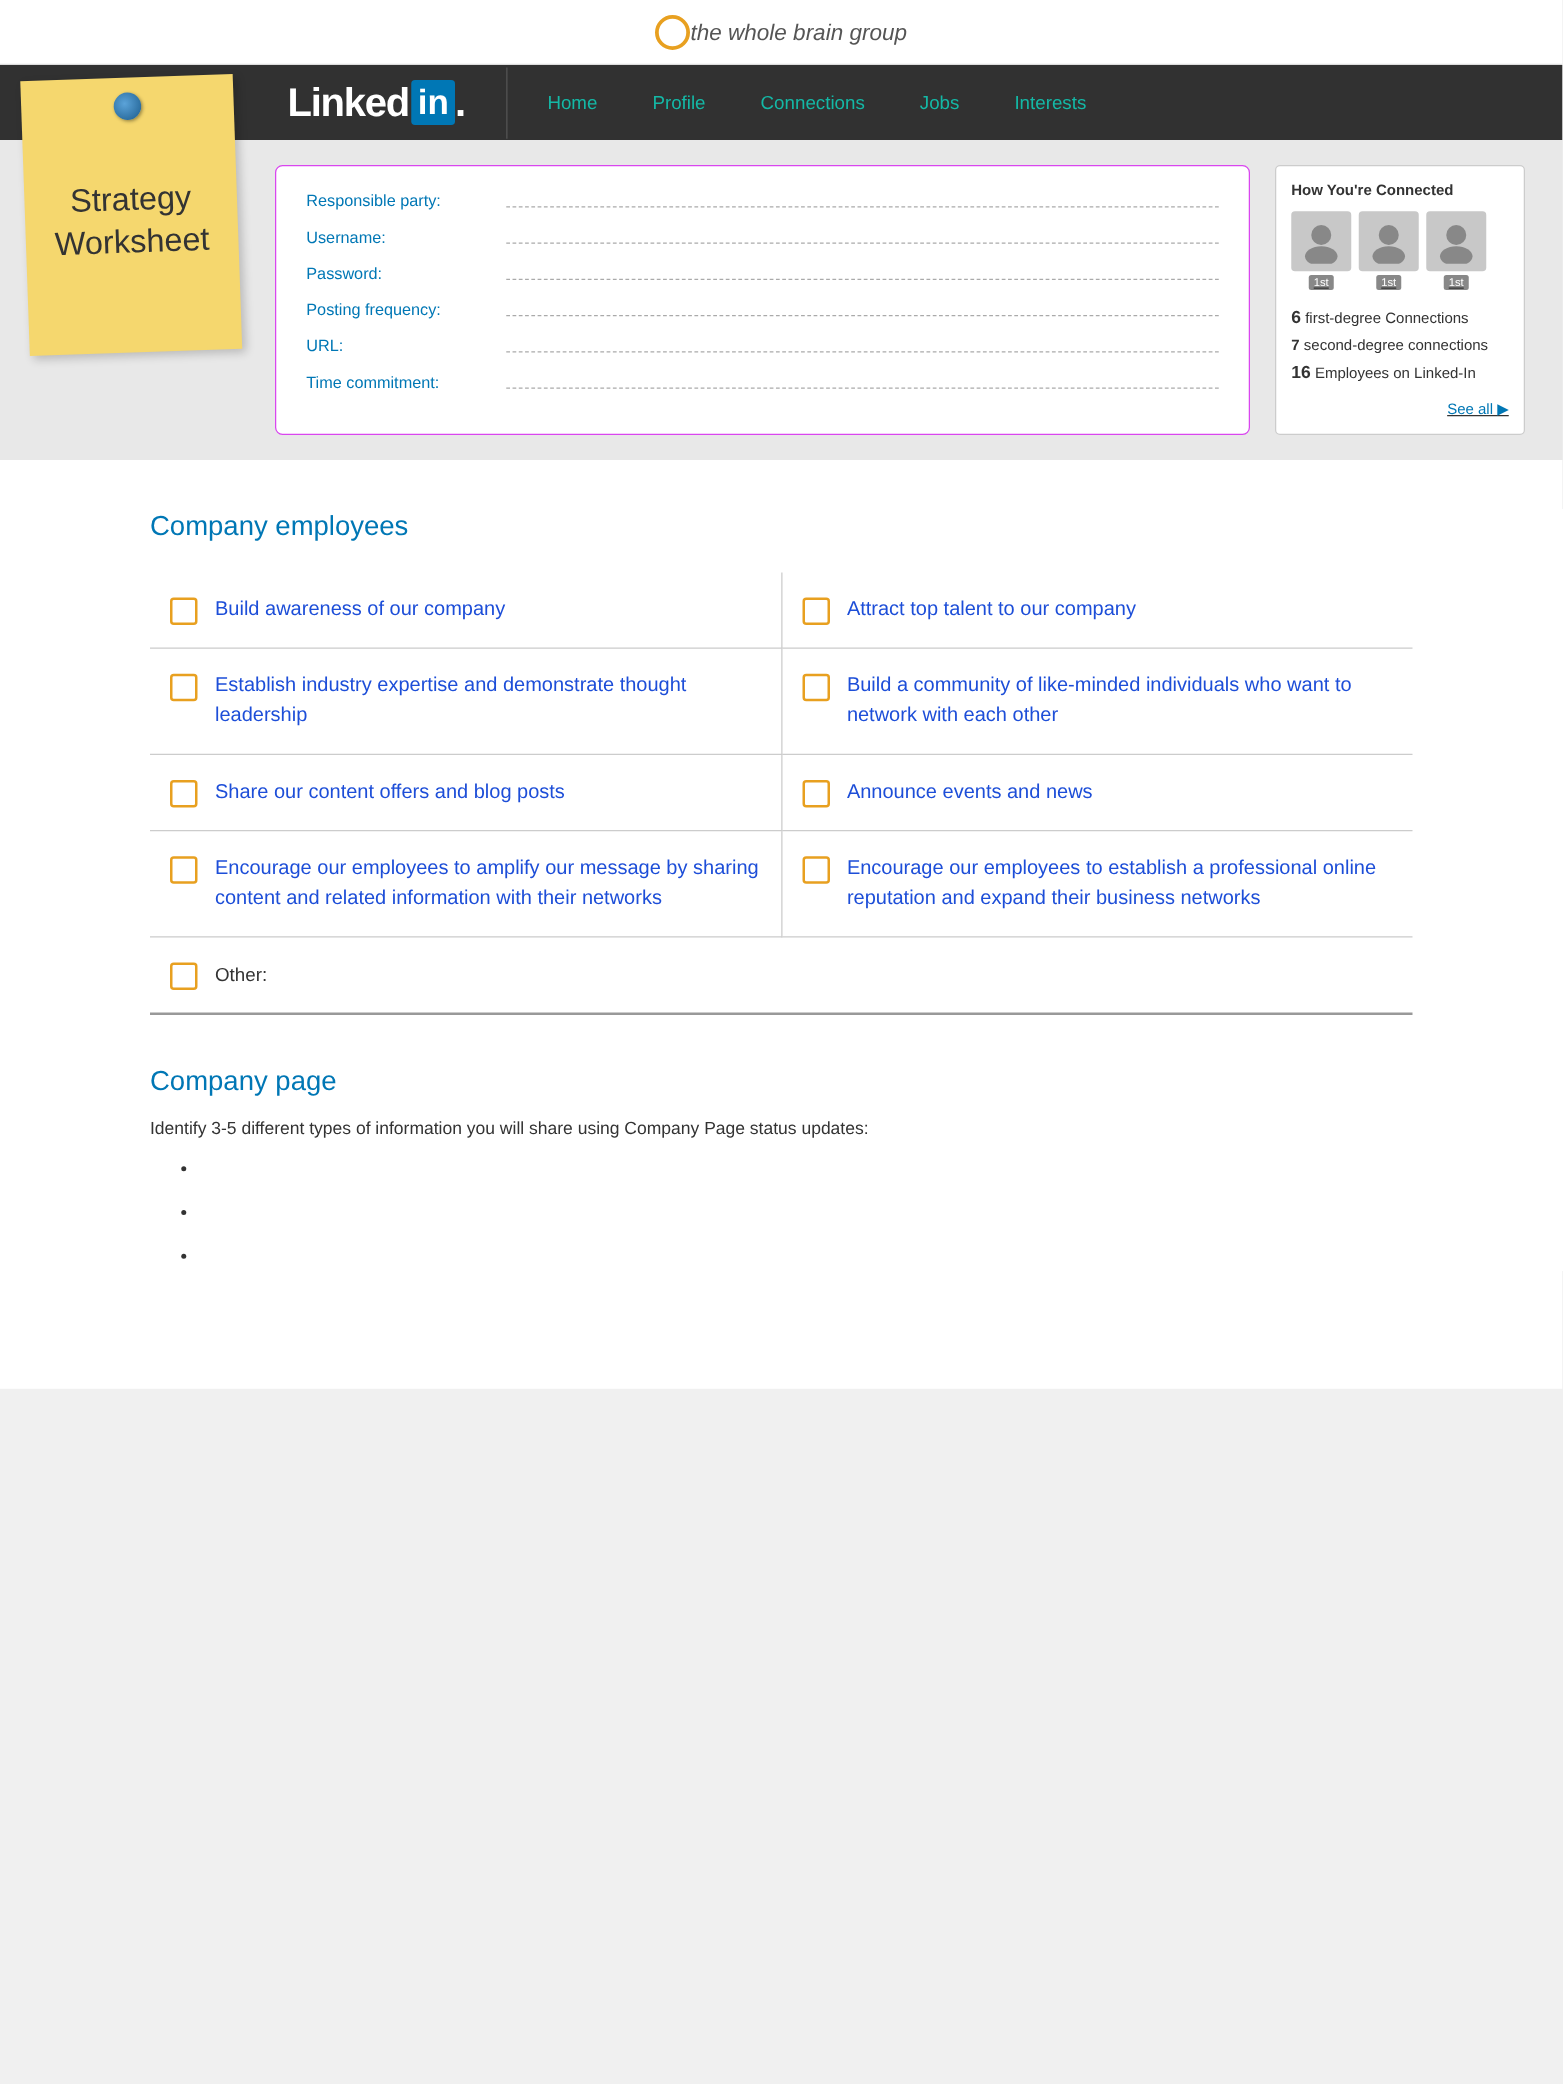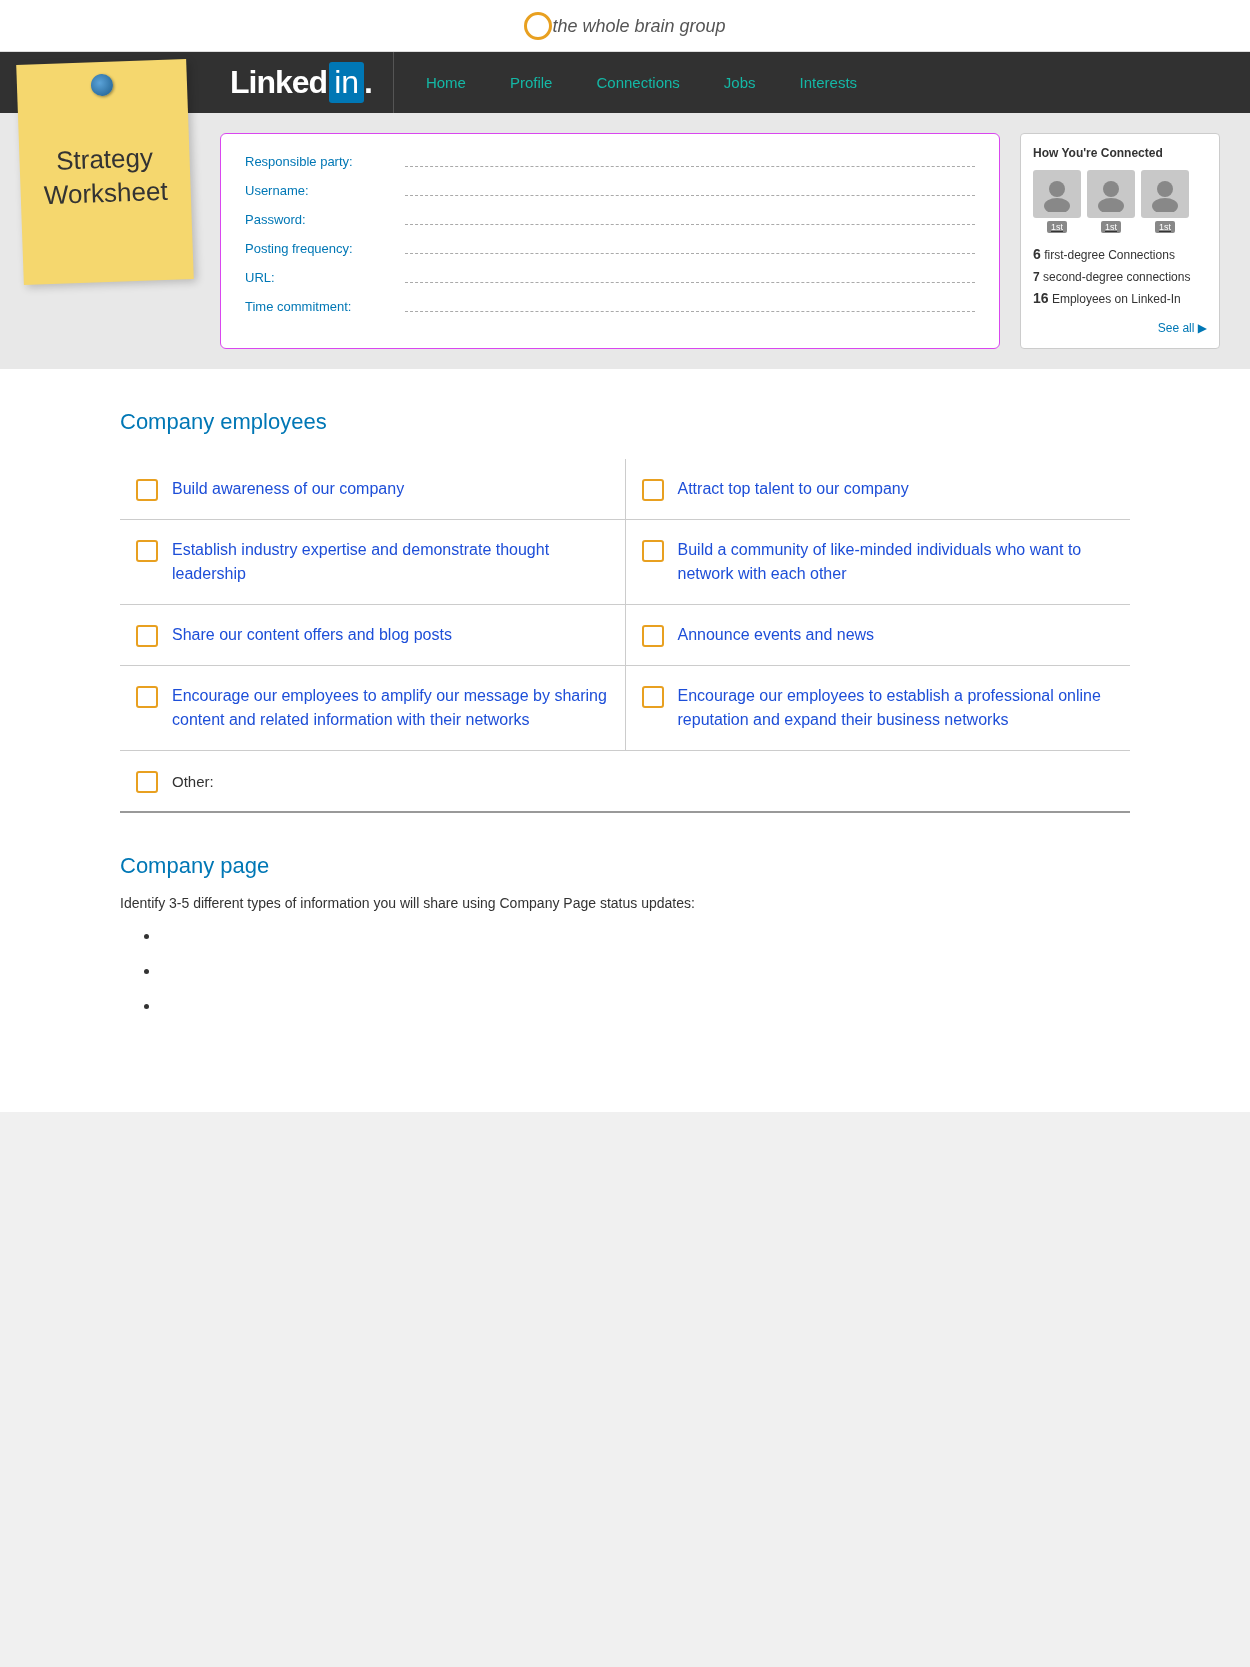--- a/index.html
+++ b/index.html
@@ -86,35 +86,35 @@
     .linkedin-bar {
       background: #313131;
       padding: 0 0 0 220px;
       display: flex;
       align-items: center;
       min-height: 60px;
     }
     .linkedin-logo {
       display: flex;
       align-items: center;
-      padding: 10px 20px 10px 10px;
+      padding: 10px 32px 10px 10px;
       border-right: 1px solid #555;
       margin-right: 10px;
     }
     .li-logo-text {
       font-size: 32px;
       font-weight: bold;
       color: #fff;
       letter-spacing: -1px;
     }
     .li-logo-in {
       background: #0077b5;
       color: #fff;
-      font-size: 32px;
-      font-weight: normal;
+      font-size: 28px;
+      font-weight: bold;
       padding: 2px 5px;
       border-radius: 3px;
       margin-left: 2px;
     }
     .li-logo-dot {
       color: #fff;
       font-size: 32px;
       font-weight: bold;
     }
     .linkedin-nav {
@@ -219,20 +219,21 @@
     .connections-stats span.bold {
       font-weight: bold;
     }
     .connections-stats span.large {
       font-size: 14px;
       font-weight: bold;
     }
     .see-all {
       text-align: right;
       margin-top: 8px;
+      text-decoration: underline;
     }
     .see-all a {
       color: #0077b5;
       font-size: 12px;
       text-decoration: none;
     }
 
     
     .main-content {
       background: #fff;

